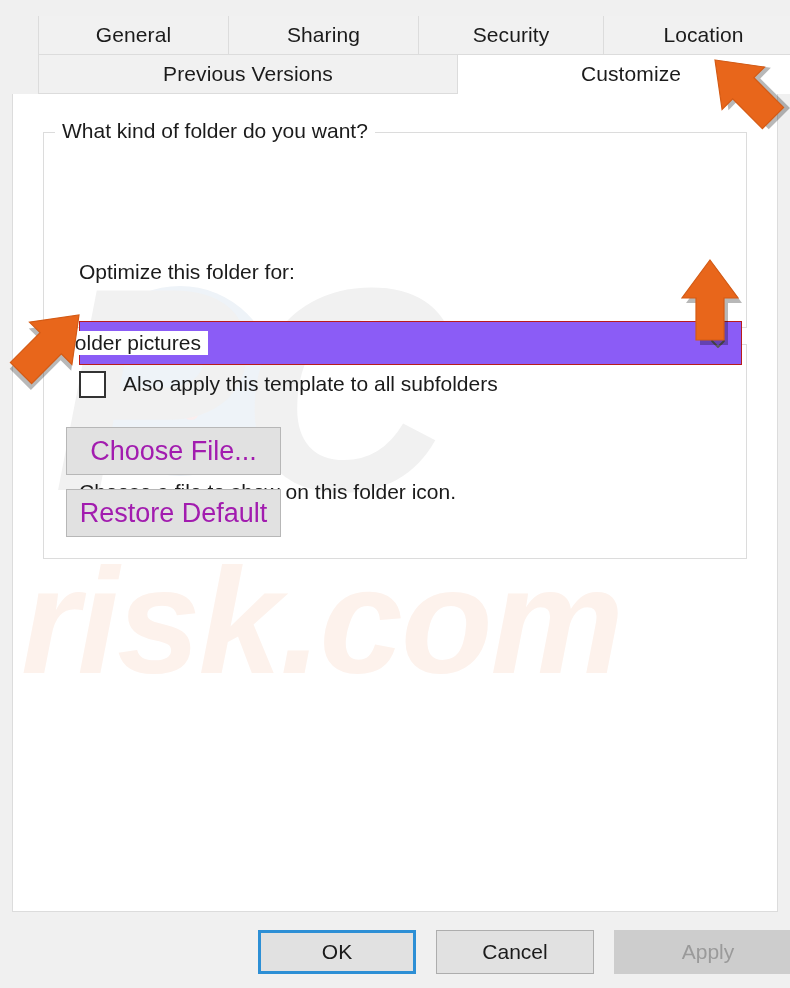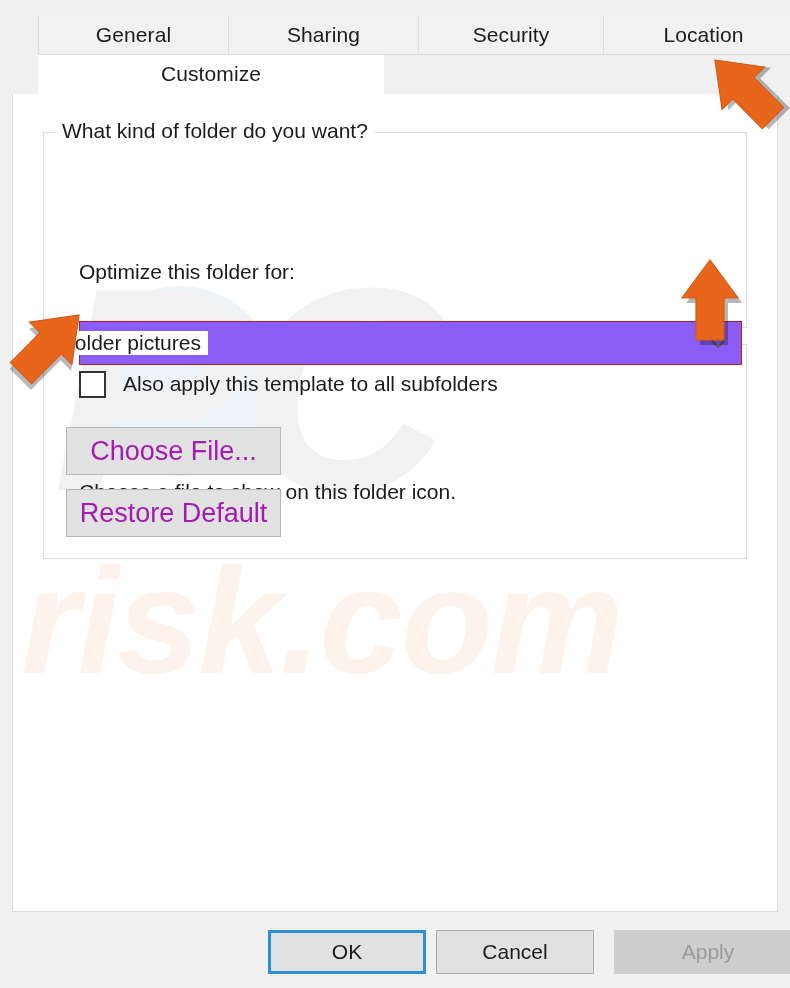--- a/index.html
+++ b/index.html
@@ -295,21 +295,20 @@
     display: flex;
     align-items: center;
     justify-content: center;
     cursor: default;
   }
   #btn-ok {
     left: 258px;
     width: 158px;
     border: 3px solid #2d8fd5;
     background: #e1e1e1;
-    margin-left: 10px;
   }
   #btn-cancel {
     left: 436px;
     width: 158px;
   }
   #btn-apply {
     left: 614px;
     width: 188px;
     background: #cdcdcd;
     border: 1px solid #cdcdcd;
@@ -342,20 +341,23 @@
       </div>
       <div class="tab w-security">
         <span>Security</span>
       </div>
       <div class="tab w-location">
         <span>Location</span>
       </div>
     </div>
 
     <div class="tabrow row2">
+      <div class="tab first w-prev">
+        <span>Previous Versions</span>
+      </div>
       <div class="tab selected w-custom">
         <span>Customize</span>
       </div>
     </div>
 
   </div>
 
   <div id="panel">
 
     <div id="watermark">

